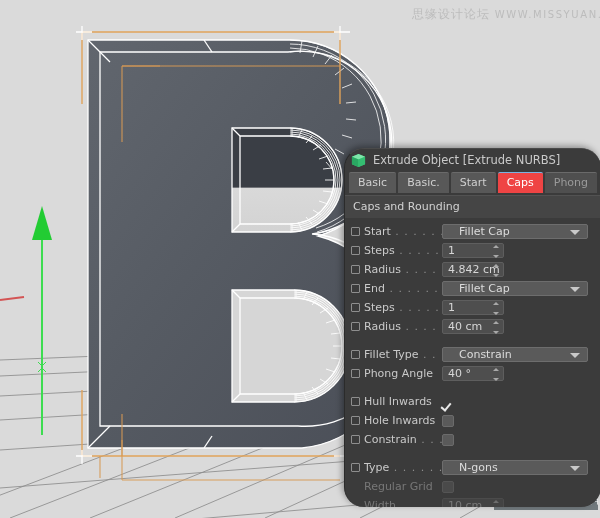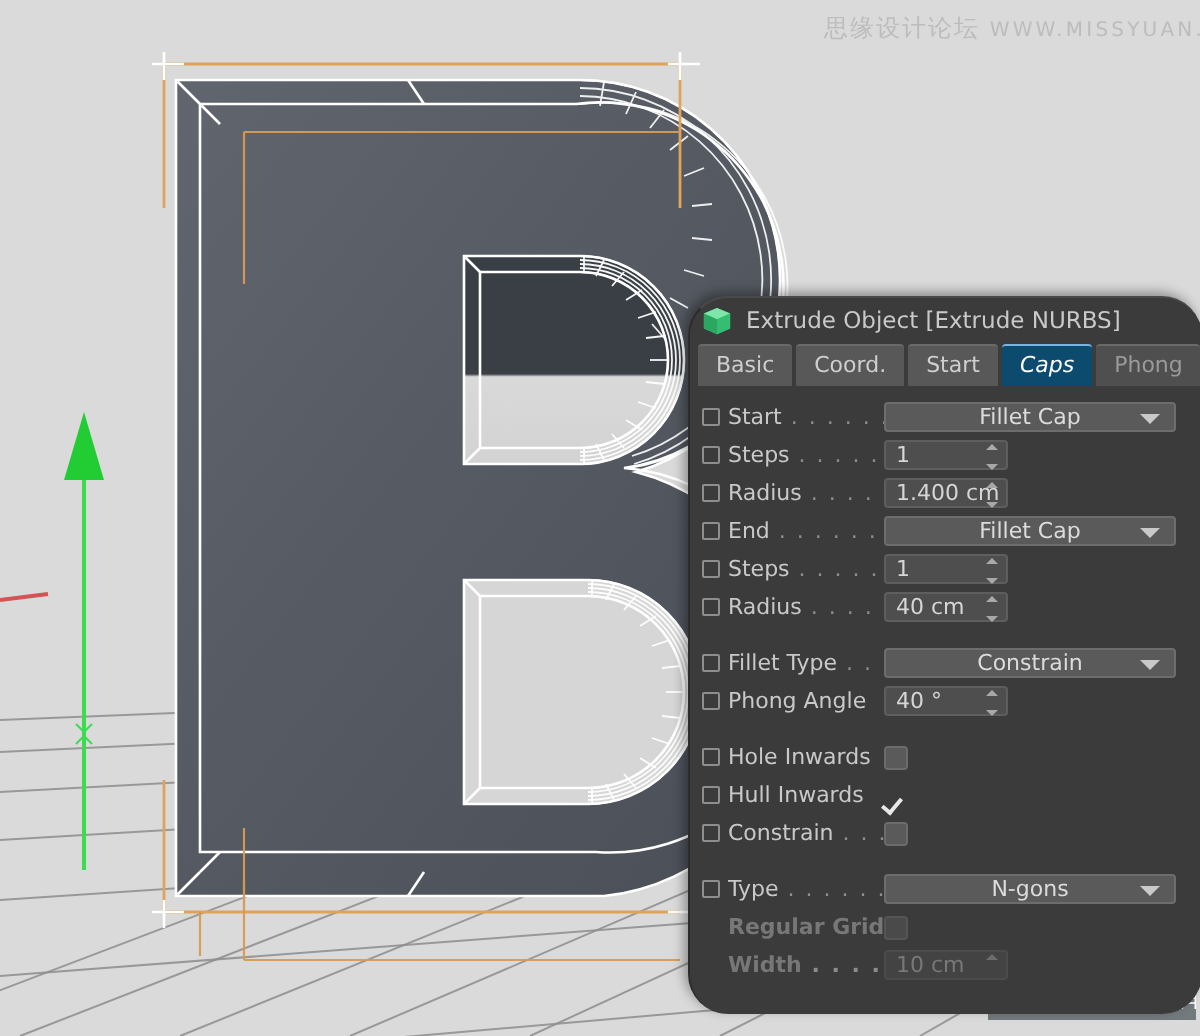--- a/index.html
+++ b/index.html
@@ -56,21 +56,21 @@
 
   .tabs{
     display:flex;gap:2px;padding:1px 2px 2px 4px;background:#3b3b3b;text-align:right;
   }
   .tab{
     padding:3px 9px 4px 9px;font-size:11px;color:#cfcfcf;
     background:#585858;border-radius:2px 2px 0 0;
     border-top:1px solid #6a6a6a;
     cursor:default;white-space:nowrap;
   }
-  .tab.active{background:#0c4a6e;color:#ffffff;border-top:1px solid #7ab3e2;font-style:italic;}
+  .tab.active{background:#ef4444;color:#ffffff;border-top:1px solid #7ab3e2;}
   .tab.dim{background:#4f4f4f;color:#9a9a9a;}
 
   .section-head{
     background:#454545;padding:4px 8px 5px 8px;font-size:11px;color:#d2d2d2;
     border-top:1px solid #525252;
   }
 
   .rows{padding:4px 0 0 0;}
   .row{
     display:flex;align-items:center;height:19px;padding-left:6px;
@@ -79,27 +79,27 @@
   .bullet{
     width:7px;height:7px;border:1px solid #8e8e8e;border-radius:50%;
     flex:0 0 auto;margin-right:4px;background:transparent;
   }
   .bullet.sq{border-radius:1px;}
   .bullet.off{border-color:#6a6a6a;}
   .lbl{
     width:78px;flex:0 0 auto;font-size:11px;color:#c9c9c9;
     white-space:nowrap;overflow:hidden;
   }
-  .lbl.dis{color:#777777;font-weight:bold;}
+  .lbl.dis{color:#777777;}
   .dots{letter-spacing:1px;color:#8d8d8d;}
 
   .ddown{
     width:146px;height:15px;background:#5a5a5a;border:1px solid #6d6d6d;
     border-radius:2px;position:relative;display:flex;align-items:center;
-    padding-left:0;font-size:11px;color:#dcdcdc;box-sizing:border-box;justify-content:center;
+    padding-left:16px;font-size:11px;color:#dcdcdc;box-sizing:border-box;
   }
   .ddown:after{
     content:"";position:absolute;right:7px;top:5px;
     border-left:5px solid transparent;border-right:5px solid transparent;
     border-top:5px solid #c9c9c9;
   }
   .numf{
     width:62px;height:15px;background:#4e4e4e;border:1px solid #5e5e5e;
     border-radius:2px;position:relative;display:flex;align-items:center;
     padding-left:5px;font-size:11px;color:#d6d6d6;box-sizing:border-box;
@@ -329,26 +329,27 @@
         <polygon points="8,1 15,4 15,12 8,15 1,12 1,4" fill="#3ecf7d"></polygon>
         <polygon points="8,1 15,4 8,7 1,4" fill="#7ee6a9"></polygon>
         <polygon points="1,4 8,7 8,15 1,12" fill="#2aa862"></polygon>
         <polygon points="8,7 15,4 15,12 8,15" fill="#35bd71"></polygon>
       </svg>
       <span class="panel-title-text">Extrude Object [Extrude NURBS]</span>
     </div>
 
     <div class="tabs">
         <div class="tab">Basic</div>
-        <div class="tab">Coord.</div>
+        <div class="tab">Basic.</div>
         <div class="tab">Start</div>
         <div class="tab active">Caps</div>
         <div class="tab dim">Phong</div>
       </div>
 
+    <div class="section-head">Caps and Rounding</div>
 
     <div class="rows">
         <div class="row">
           <span class="bullet sq"></span>
           <span class="lbl">Start<span class="dots"> . . . . . . . .</span></span>
           <div class="ddown">
             <span>Fillet Cap</span>
           </div>
         </div>
         <div class="row">
@@ -359,21 +360,21 @@
             <span class="spin">
               <i class="up"></i>
               <i class="dn"></i>
             </span>
           </div>
         </div>
         <div class="row">
           <span class="bullet sq"></span>
           <span class="lbl">Radius<span class="dots"> . . . . . . .</span></span>
           <div class="numf">
-            <span>1.400 cm</span>
+            <span>4.842 cm</span>
             <span class="spin">
               <i class="up"></i>
               <i class="dn"></i>
             </span>
           </div>
         </div>
         <div class="row">
           <span class="bullet sq"></span>
           <span class="lbl">End<span class="dots"> . . . . . . . .</span></span>
           <div class="ddown">
@@ -417,27 +418,27 @@
             <span>40 °</span>
             <span class="spin">
               <i class="up"></i>
               <i class="dn"></i>
             </span>
           </div>
         </div>
         <div class="row spacer"></div>
         <div class="row">
           <span class="bullet sq"></span>
+          <span class="lbl">Hull Inwards</span>
+          <div class="chk on"></div>
+        </div>
+        <div class="row">
+          <span class="bullet sq"></span>
           <span class="lbl">Hole Inwards</span>
           <div class="chk"></div>
-        </div>
-        <div class="row">
-          <span class="bullet sq"></span>
-          <span class="lbl">Hull Inwards</span>
-          <div class="chk on"></div>
         </div>
         <div class="row">
           <span class="bullet sq"></span>
           <span class="lbl">Constrain<span class="dots"> . . .</span></span>
           <div class="chk"></div>
         </div>
         <div class="row spacer"></div>
         <div class="row">
           <span class="bullet sq"></span>
           <span class="lbl">Type<span class="dots"> . . . . . . . .</span></span>

